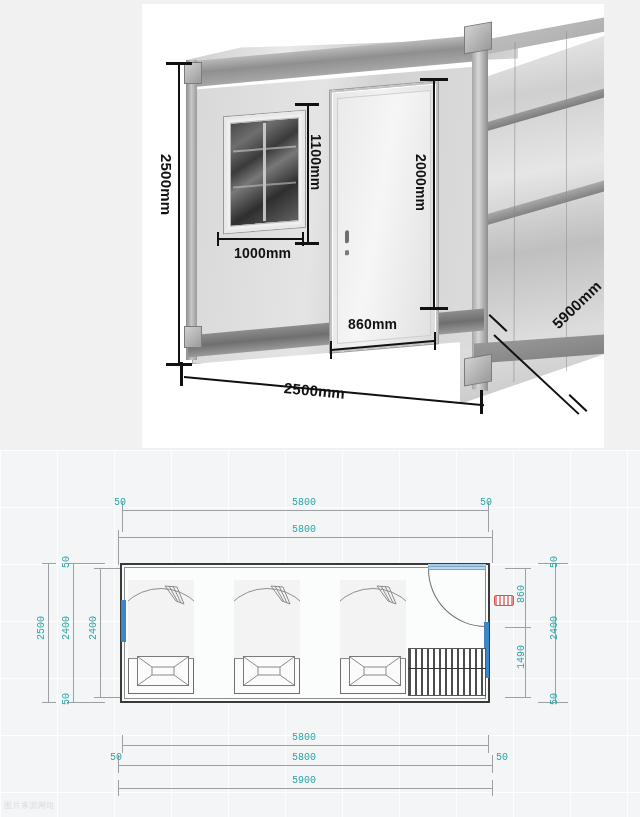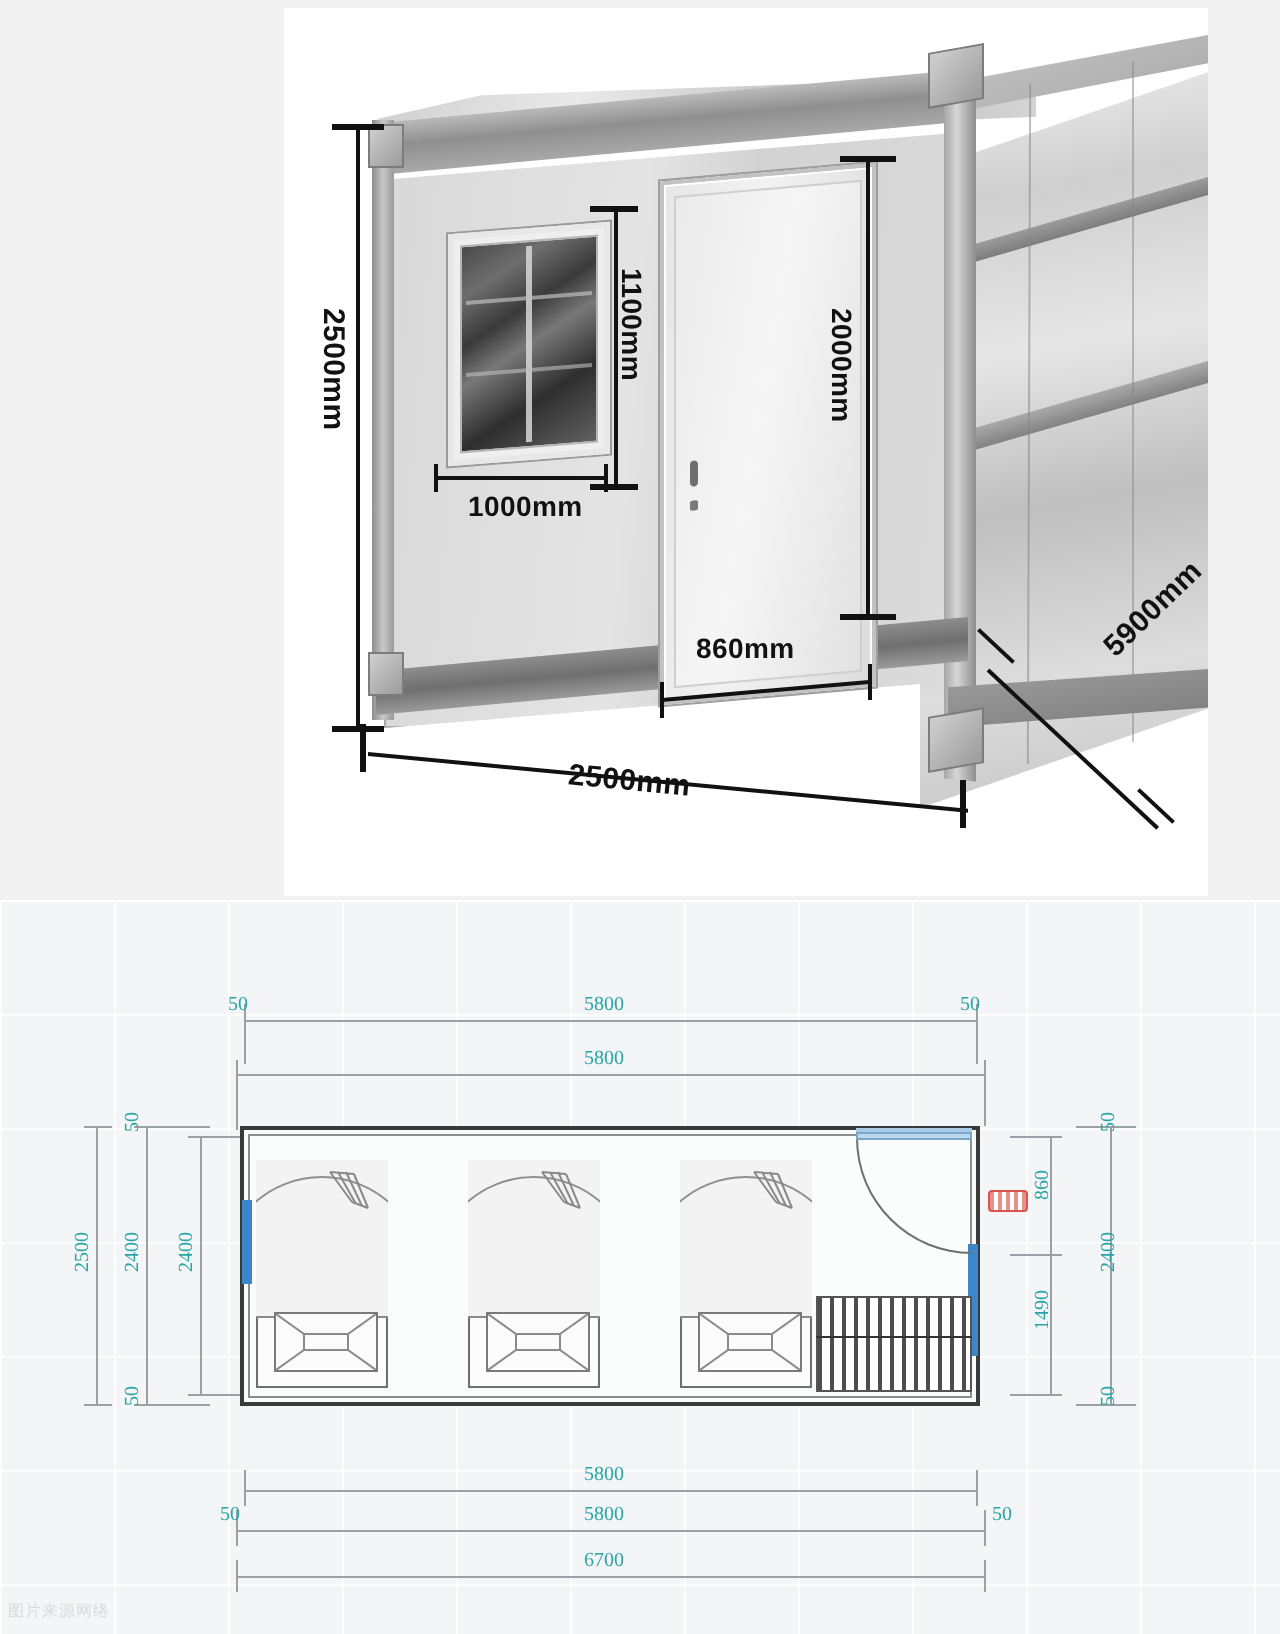--- a/index.html
+++ b/index.html
@@ -359,21 +359,21 @@
     background: repeating-linear-gradient(90deg,#e8908d 0 2px, #fff 2px 4px);
   }
 
   
   .pd-line { position: absolute; background: #9aa0a4; }
   .pd-tick { position: absolute; background: #9aa0a4; }
   .pd-label {
     position: absolute;
     color: #2aa5a5;
     font-size: 10px;
-    font-family: Liberation Serif, serif;
+    font-family: Liberation Mono, monospace;
     white-space: nowrap;
   }
   .pd-label.v { writing-mode: vertical-rl; text-orientation: mixed; transform: rotate(180deg); }
 
   #watermark {
     position: absolute; left: 4px; top: 800px;
     font-size: 8px; color: #d8dade; letter-spacing: .5px;
   }
 </style>
 </head>
@@ -561,16 +561,16 @@
   <div class="pd-line" style="left:118px; top:315px; width:374px; height:1px;"></div>
   <div class="pd-tick" style="left:118px; top:305px; width:1px; height:18px;"></div>
   <div class="pd-tick" style="left:492px; top:305px; width:1px; height:18px;"></div>
   <div class="pd-label" style="left:292px; top:302px;">5800</div>
   <div class="pd-label" style="left:110px; top:302px;">50</div>
   <div class="pd-label" style="left:496px; top:302px;">50</div>
 
   <div class="pd-line" style="left:118px; top:338px; width:374px; height:1px;"></div>
   <div class="pd-tick" style="left:118px; top:330px; width:1px; height:16px;"></div>
   <div class="pd-tick" style="left:492px; top:330px; width:1px; height:16px;"></div>
-  <div class="pd-label" style="left:292px; top:325px;">6700</div>
+  <div class="pd-label" style="left:292px; top:325px;">5900</div>
 </div>
 
 <div id="watermark">图片来源网络</div>
 
 </body></html>

